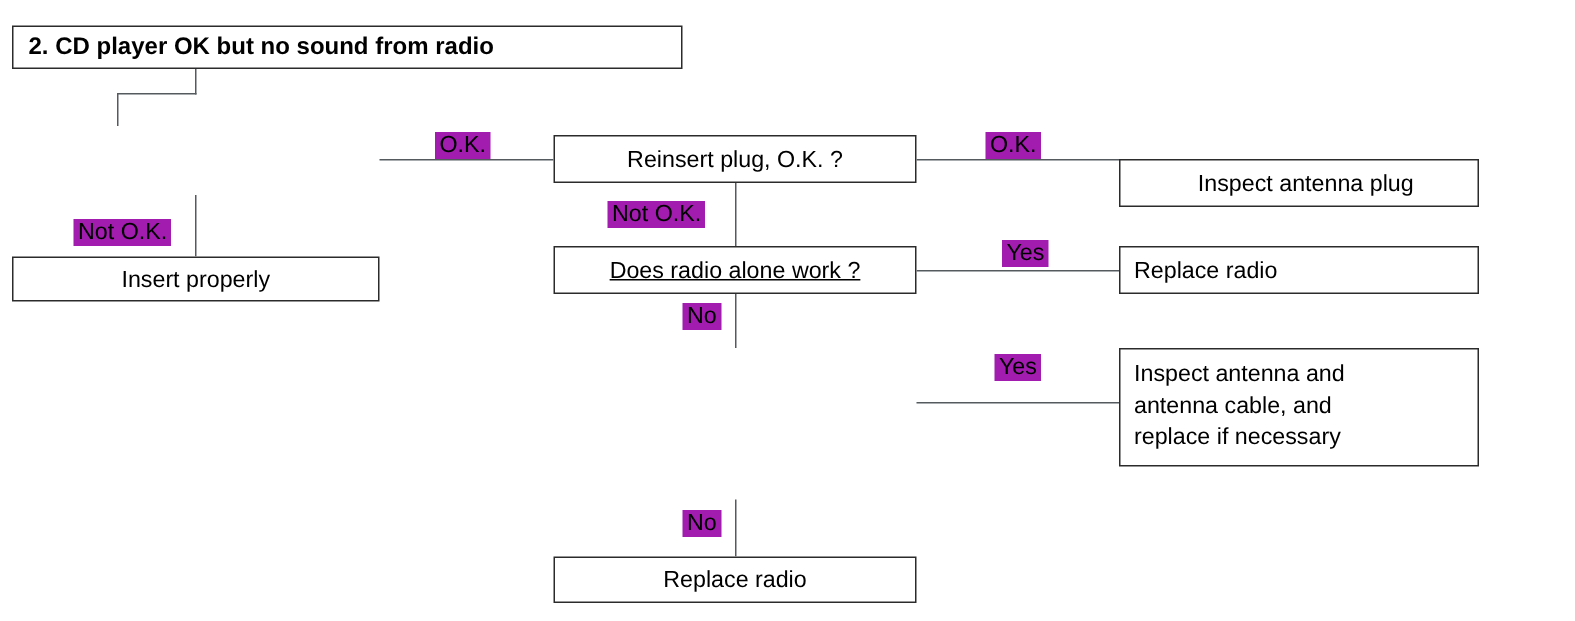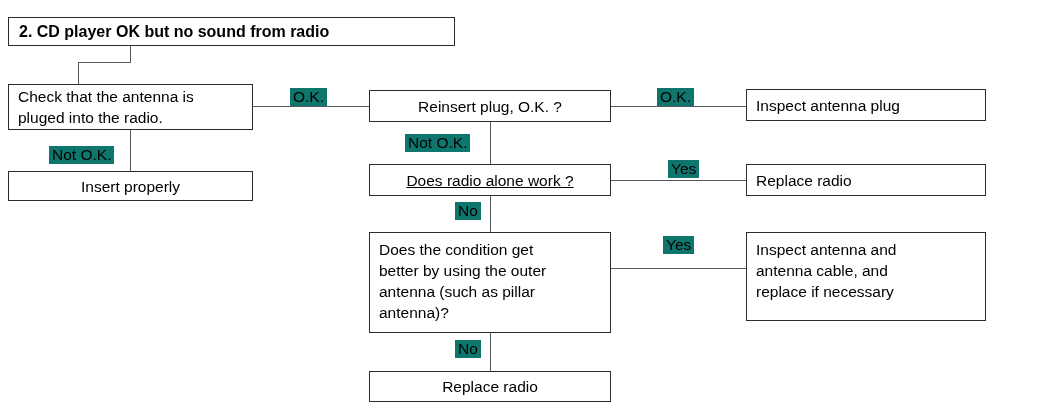--- a/index.html
+++ b/index.html
@@ -60,43 +60,39 @@
     position: absolute;
     width: 0;
     border-left: 1.5px solid #555a5e;
     z-index: 1;
   }
   .edge-label {
     position: absolute;
     font-size: 15.5px;
     line-height: 18px;
     color: #000000;
-    background: #0f766e;
+    background: #a21caf;
     padding: 0 3px;
     white-space: nowrap;
     z-index: 2;
   }
 </style>
 </head>
 <body>
 
 <div id="canvas">
 
   <div class="box title" style="left:8px; top:17px; width:447px; height:29px;">
     <span class="box-inner">2. CD player OK but no sound from radio</span>
   </div>
 
   <div class="line-v" style="left:130px; top:46px; height:17px;"></div>
   <div class="line-h" style="left:78px; top:62px; width:53px;"></div>
   <div class="line-v" style="left:78px; top:62px; height:22px;"></div>
 
-  <div class="box left-text" style="left:8px; top:84px; width:245px; height:46px;">
-    <span class="box-inner">Check that the antenna is
-pluged into the radio.</span>
-  </div>
 
   <div class="line-h" style="left:253px; top:106px; width:116px;"></div>
   <div class="edge-label" style="left:290px; top:88px;">O.K.</div>
 
   <div class="line-v" style="left:130px; top:130px; height:41px;"></div>
   <div class="edge-label" style="left:49px; top:146px;">Not O.K.</div>
 
   <div class="box center-text" style="left:369px; top:90px; width:242px; height:32px;">
     <span class="box-inner">Reinsert plug, O.K. ?</span>
   </div>
@@ -114,44 +110,38 @@
   <div class="box center-text" style="left:369px; top:164px; width:242px; height:32px;text-decoration:underline;">
     <span class="box-inner">Does radio alone work ?</span>
   </div>
 
   <div class="line-h" style="left:611px; top:180px; width:135px;"></div>
   <div class="edge-label" style="left:668px; top:160px;">Yes</div>
 
   <div class="line-v" style="left:490px; top:196px; height:36px;"></div>
   <div class="edge-label" style="left:455px; top:202px;">No</div>
 
-  <div class="box top-text" style="left:369px; top:232px; width:242px; height:101px;">
-    <span class="box-inner">Does the condition get
-better by using the outer
-antenna (such as pillar
-antenna)?</span>
-  </div>
 
   <div class="line-h" style="left:611px; top:268px; width:135px;"></div>
   <div class="edge-label" style="left:663px; top:236px;">Yes</div>
 
   <div class="line-v" style="left:490px; top:333px; height:38px;"></div>
   <div class="edge-label" style="left:455px; top:340px;">No</div>
 
   <div class="box center-text" style="left:369px; top:371px; width:242px; height:31px;">
     <span class="box-inner">Replace radio</span>
   </div>
 
-  <div class="box left-text" style="left:746px; top:89px; width:240px; height:32px;">
+  <div class="box left-text" style="left:746px; top:106px; width:240px; height:32px;justify-content:center;">
     <span class="box-inner">Inspect antenna plug</span>
   </div>
 
   <div class="box left-text" style="left:746px; top:164px; width:240px; height:32px;">
     <span class="box-inner">Replace radio</span>
   </div>
 
-  <div class="box top-text" style="left:746px; top:232px; width:240px; height:89px;">
+  <div class="box top-text" style="left:746px; top:232px; width:240px; height:79px;">
     <span class="box-inner">Inspect antenna and
 antenna cable, and
 replace if necessary</span>
   </div>
 
 </div>
 
 </body></html>

